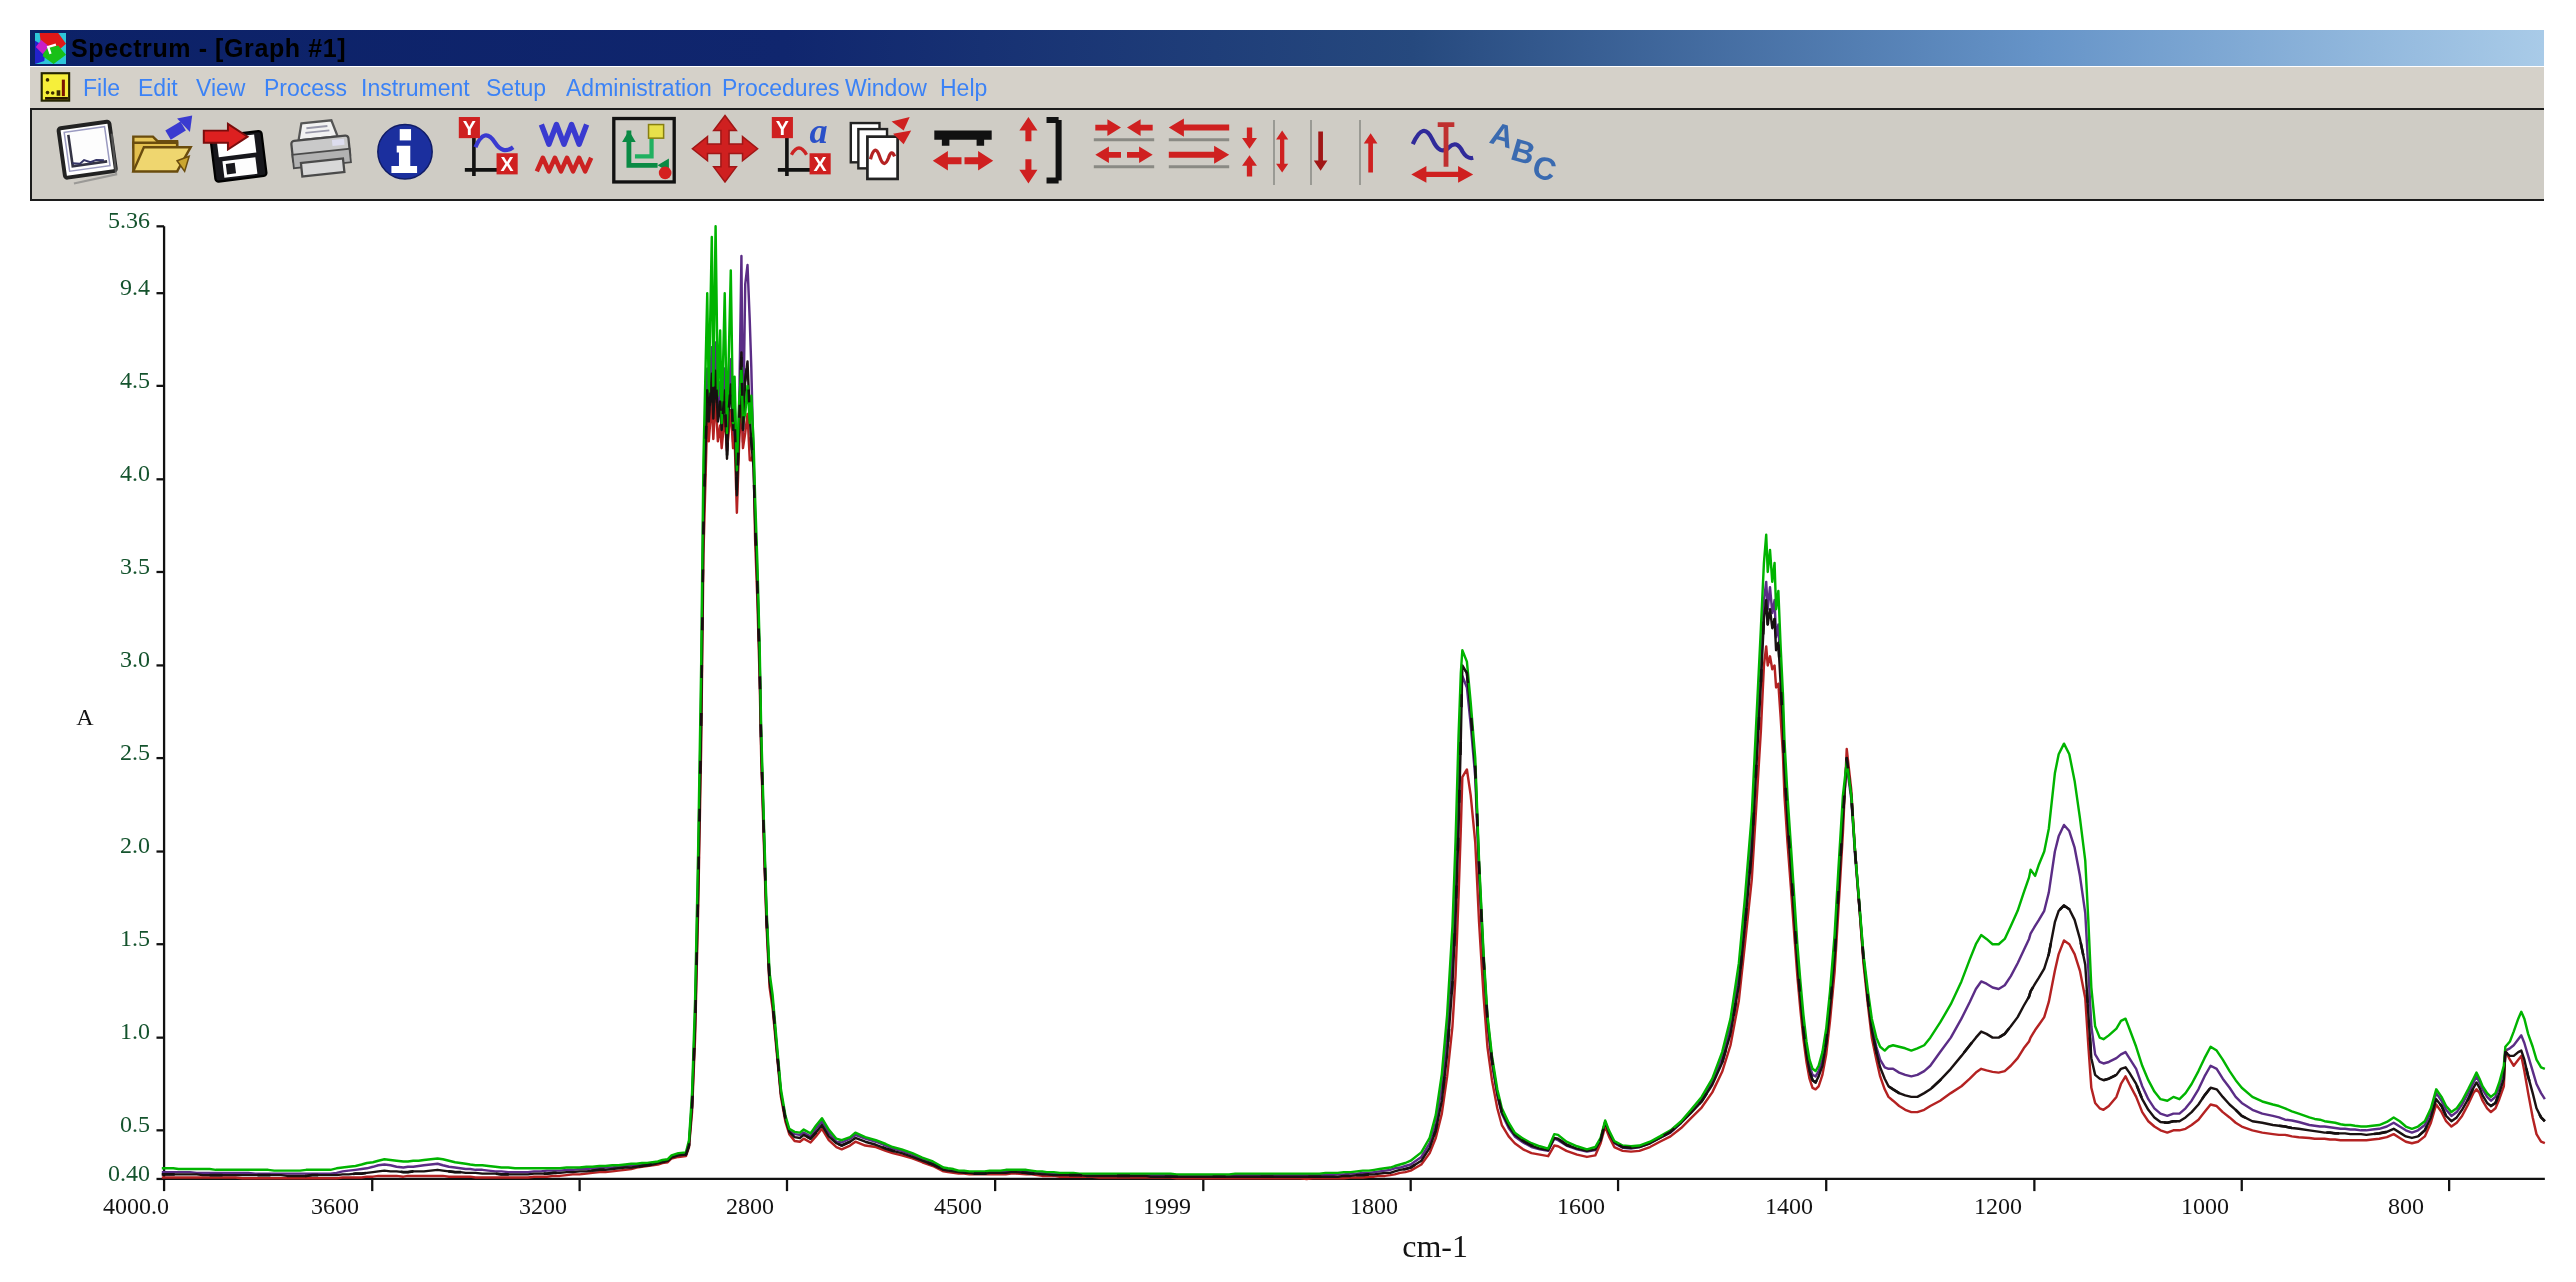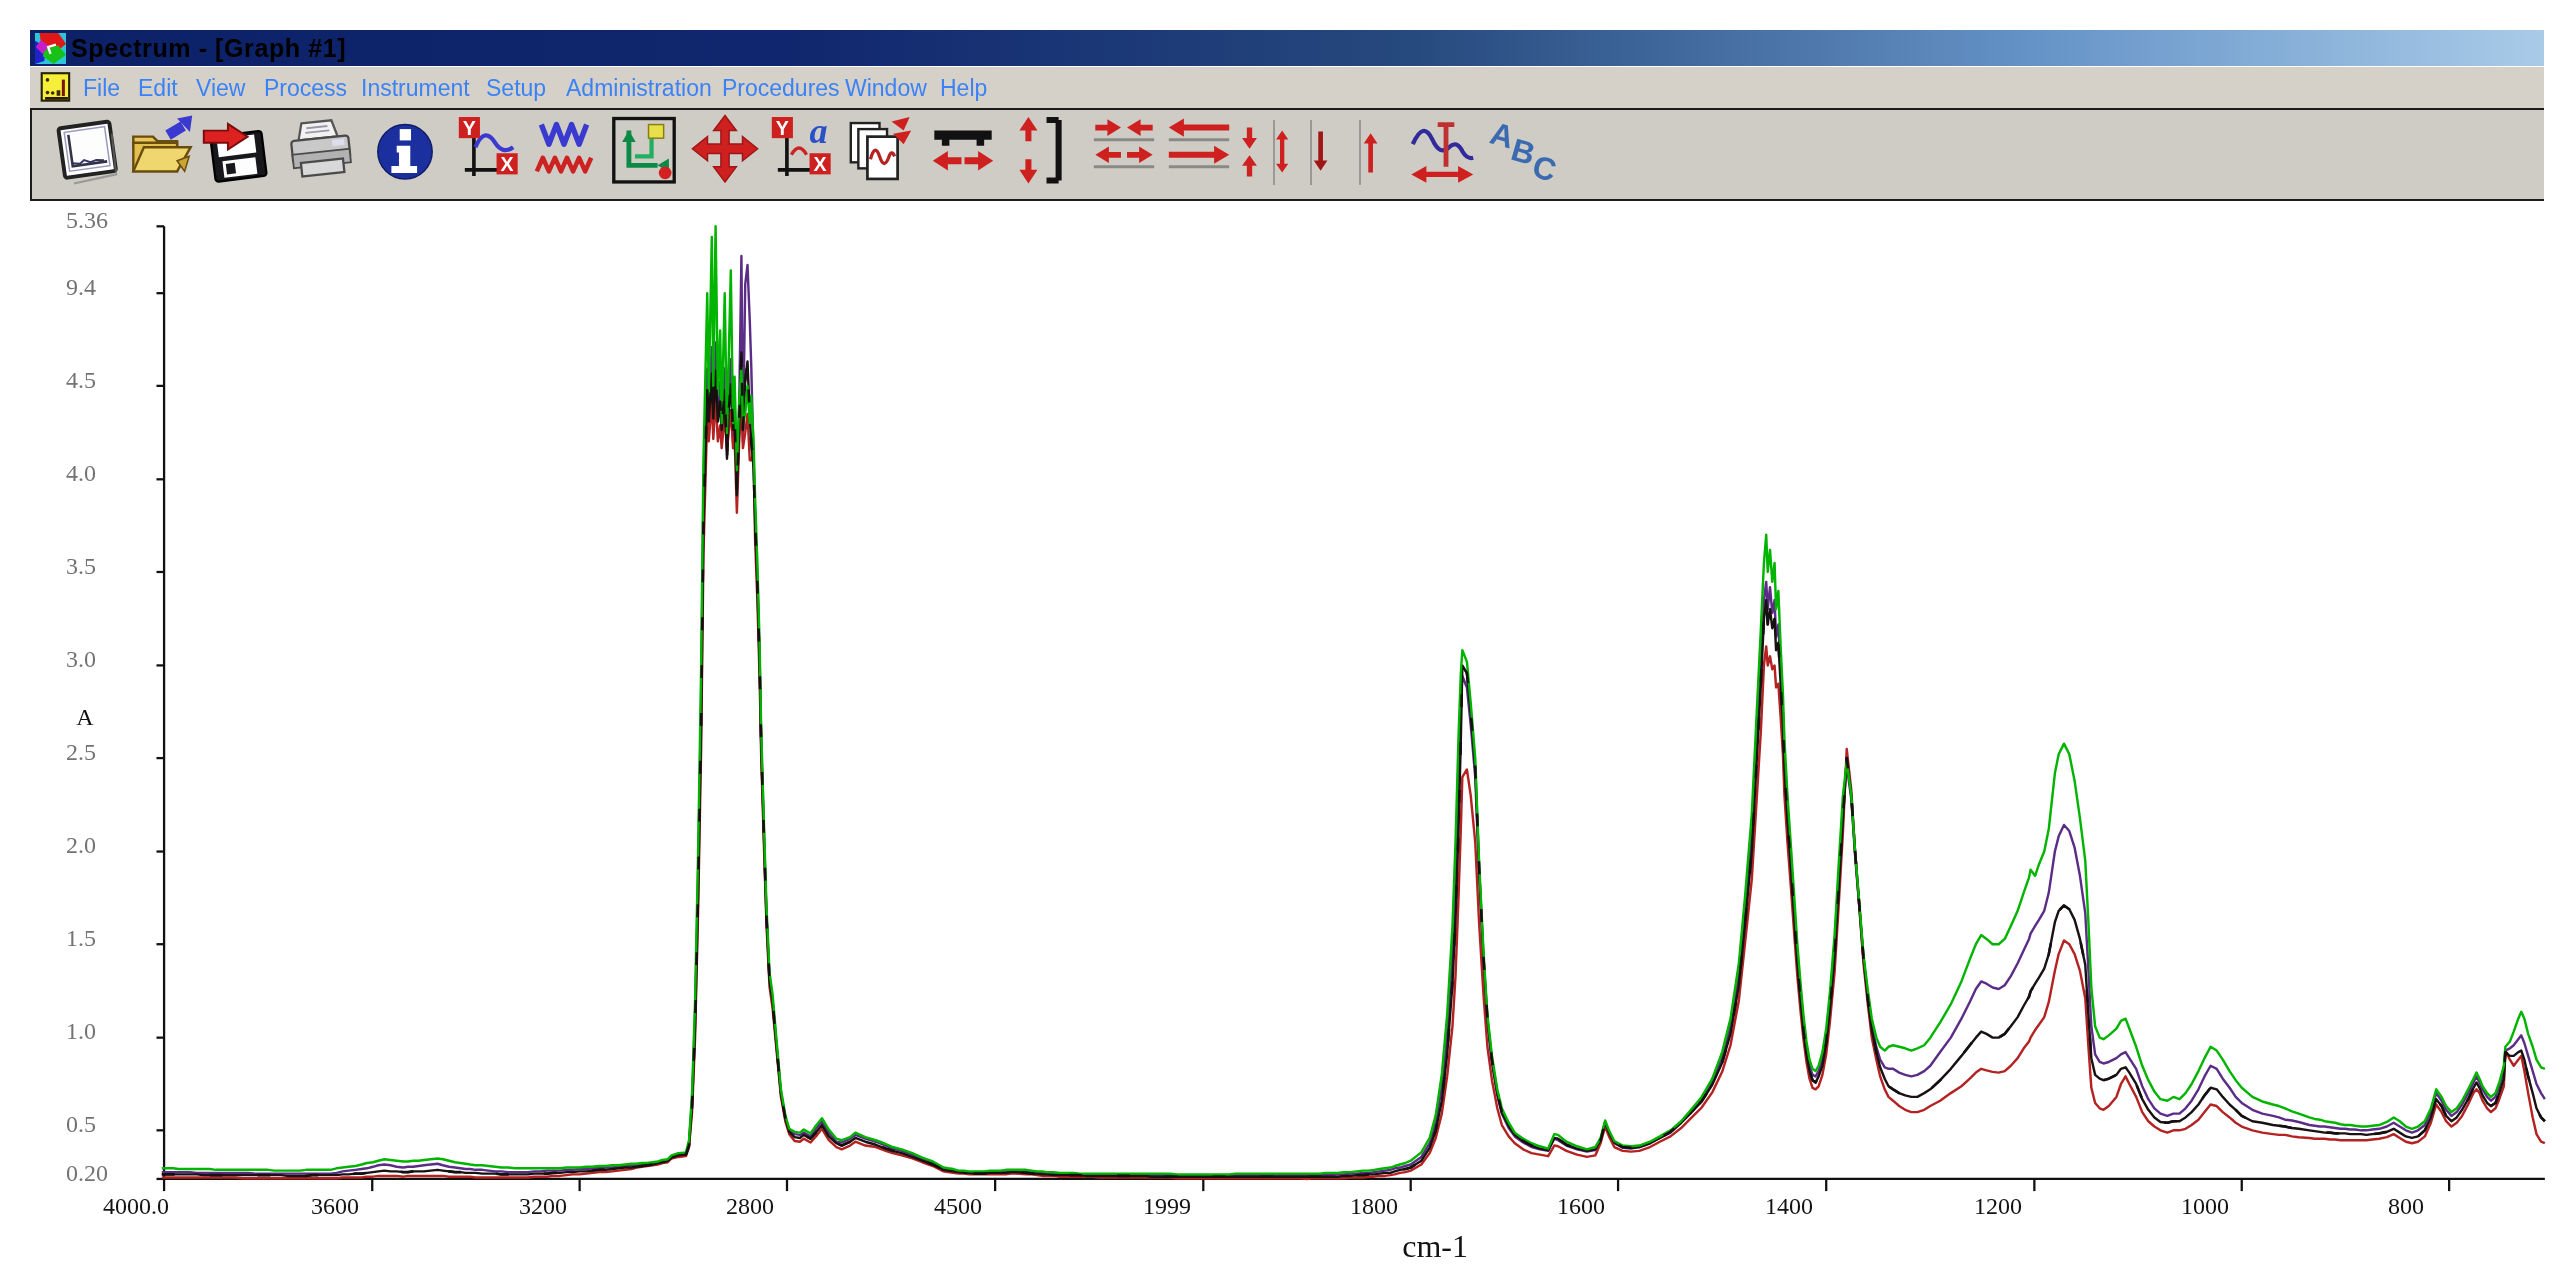--- a/index.html
+++ b/index.html
@@ -6,21 +6,21 @@
 #title{position:absolute;left:30px;top:30px;width:2514px;height:36px;background:linear-gradient(to right,#0c2167 0%,#10266e 30%,#26497e 55%,#6694c8 80%,#a9cbe8 100%)}
 #appico{position:absolute;left:35px;top:33px;width:31px;height:31px}
 #ttext{position:absolute;left:71px;top:34px;color:#000000;font-size:25px;font-weight:bold;letter-spacing:0.6px}
 #menubar{position:absolute;left:30px;top:67px;width:2514px;height:41px;background:#d5d1c9}
 .mi{position:absolute;top:75px;font-size:23px;color:#3b82f6;white-space:nowrap}
 #gico{position:absolute;left:40px;top:72px;width:33px;height:32px}
 #tbbg{position:absolute;left:30px;top:108px;width:2514px;height:93px;background:#cfccc5;border-top:2.3px solid #1c1c1c;border-bottom:2.3px solid #1c1c1c}
 #tbleft{position:absolute;left:30px;top:108px;width:2.3px;height:93px;background:#1c1c1c}
 .tbi{position:absolute}
 .tsep{position:absolute;top:120px;width:1.5px;height:65px;background:#9a9a94}
-.yl{position:absolute;width:84px;right:2426px;font-family:"Liberation Serif",serif;font-size:24px;color:#737373;line-height:30px}
+.yl{position:absolute;width:84px;right:2426px;text-align:right;font-family:"Liberation Serif",serif;font-size:24px;color:#14532d;line-height:30px}
 .xl{position:absolute;top:1193px;width:122px;text-align:left;font-family:"Liberation Serif",serif;font-size:24px;color:#131313}
 #alab{position:absolute;left:67px;top:704px;width:36px;text-align:center;font-family:"Liberation Serif",serif;font-size:24px;color:#131313}
 #cmlab{position:absolute;left:1346px;top:1228px;width:122px;text-align:right;font-family:"Liberation Serif",serif;font-size:32px;color:#131313}
 #plot{position:absolute;left:0;top:170px;width:2576px;height:1082px}
 </style></head>
 <body>
 <div id="title"></div>
 <svg id="appico" viewBox="0 0 20 20">
     <rect x="0" y="0" width="20" height="20" fill="#2ec5da"></rect>
     <path d="M3 0 h12 l5 7 -7 6 -9 -5z" fill="#e01818"></path>
@@ -244,21 +244,21 @@
 <div class="yl" style="top:272px">9.4</div>
 <div class="yl" style="top:365px">4.5</div>
 <div class="yl" style="top:458px">4.0</div>
 <div class="yl" style="top:551px">3.5</div>
 <div class="yl" style="top:644px">3.0</div>
 <div class="yl" style="top:737px">2.5</div>
 <div class="yl" style="top:830px">2.0</div>
 <div class="yl" style="top:923px">1.5</div>
 <div class="yl" style="top:1016px">1.0</div>
 <div class="yl" style="top:1109px">0.5</div>
-<div class="yl" style="top:1158px">0.20</div>
+<div class="yl" style="top:1158px">0.40</div>
 <div class="xl" style="left:103px">4000.0</div>
 <div class="xl" style="left:311px">3600</div>
 <div class="xl" style="left:519px">3200</div>
 <div class="xl" style="left:726px">2800</div>
 <div class="xl" style="left:934px">4500</div>
 <div class="xl" style="left:1143px">1999</div>
 <div class="xl" style="left:1350px">1800</div>
 <div class="xl" style="left:1557px">1600</div>
 <div class="xl" style="left:1765px">1400</div>
 <div class="xl" style="left:1974px">1200</div>

